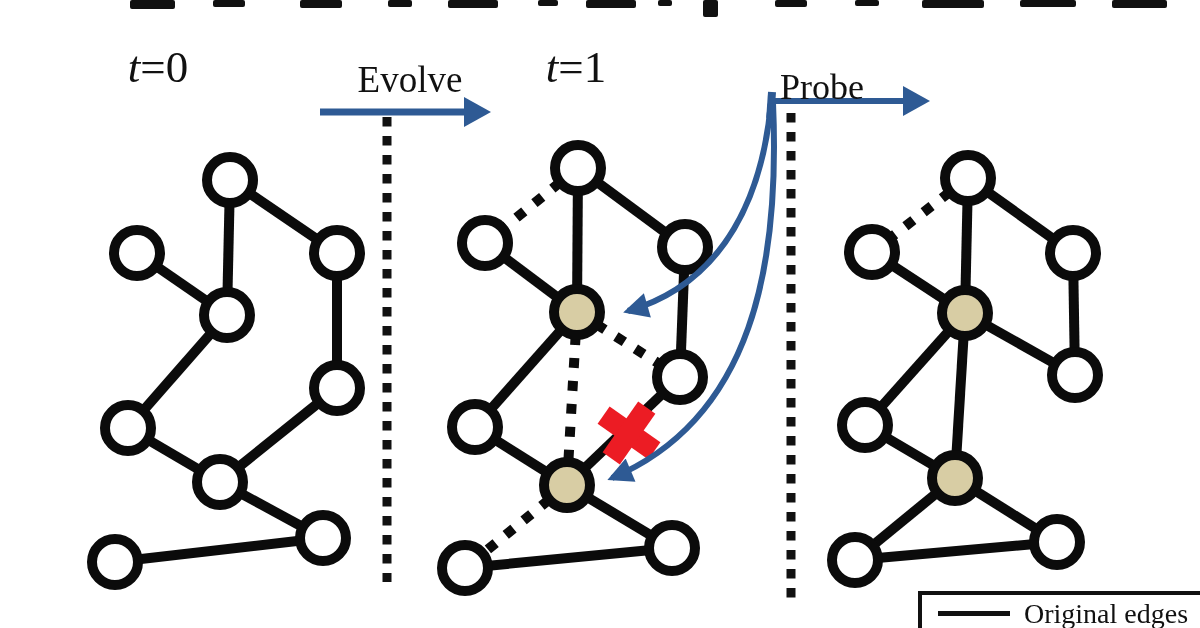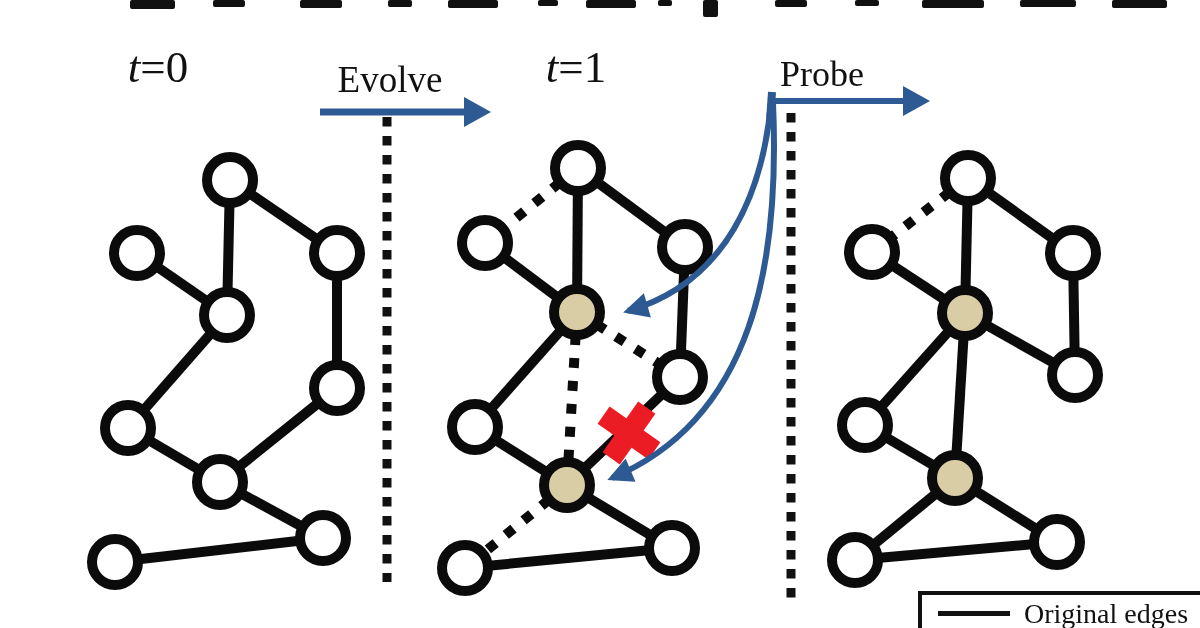--- a/index.html
+++ b/index.html
@@ -7,22 +7,22 @@
     position:relative;width:1200px;height:628px;overflow:hidden;
     background:#ffffff;font-family:"Liberation Serif", serif;
   }
   .stage-label{
     position:absolute;display:flex;align-items:center;justify-content:center;
     color:#111;white-space:nowrap;
   }
   .stage-label .var{font-style:italic;}
   #t0-label{left:98px;top:42px;width:120px;height:50px;font-size:45px;}
   #t1-label{left:516px;top:42px;width:120px;height:50px;font-size:45px;}
-  #evolve-label{left:324px;top:60px;width:132px;height:38px;font-size:37px;}
-  #probe-label{left:758px;top:56px;width:128px;height:36px;font-size:36px;}
+  #evolve-label{left:344px;top:60px;width:132px;height:38px;font-size:37px;}
+  #probe-label{left:758px;top:69px;width:128px;height:36px;font-size:36px;}
   #diagram-svg{position:absolute;left:0;top:0;}
   .legend-box{
     position:absolute;left:918px;top:591px;width:300px;height:60px;
     border:4px solid #111;background:#fff;
   }
   .legend-line{position:absolute;left:16px;top:16px;width:72px;height:5px;background:#111;}
   .legend-label{position:absolute;left:102px;top:3px;font-size:28px;color:#111;line-height:32px;}
 </style>
 </head>
 <body>

